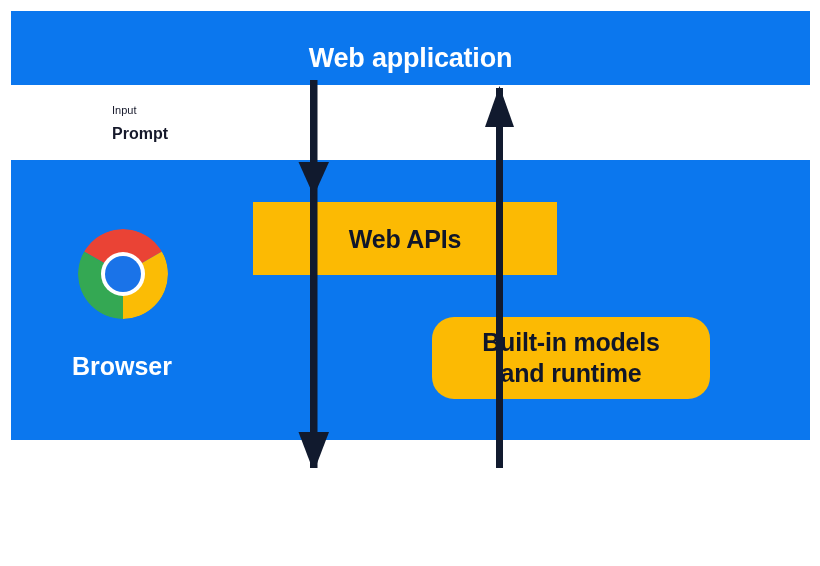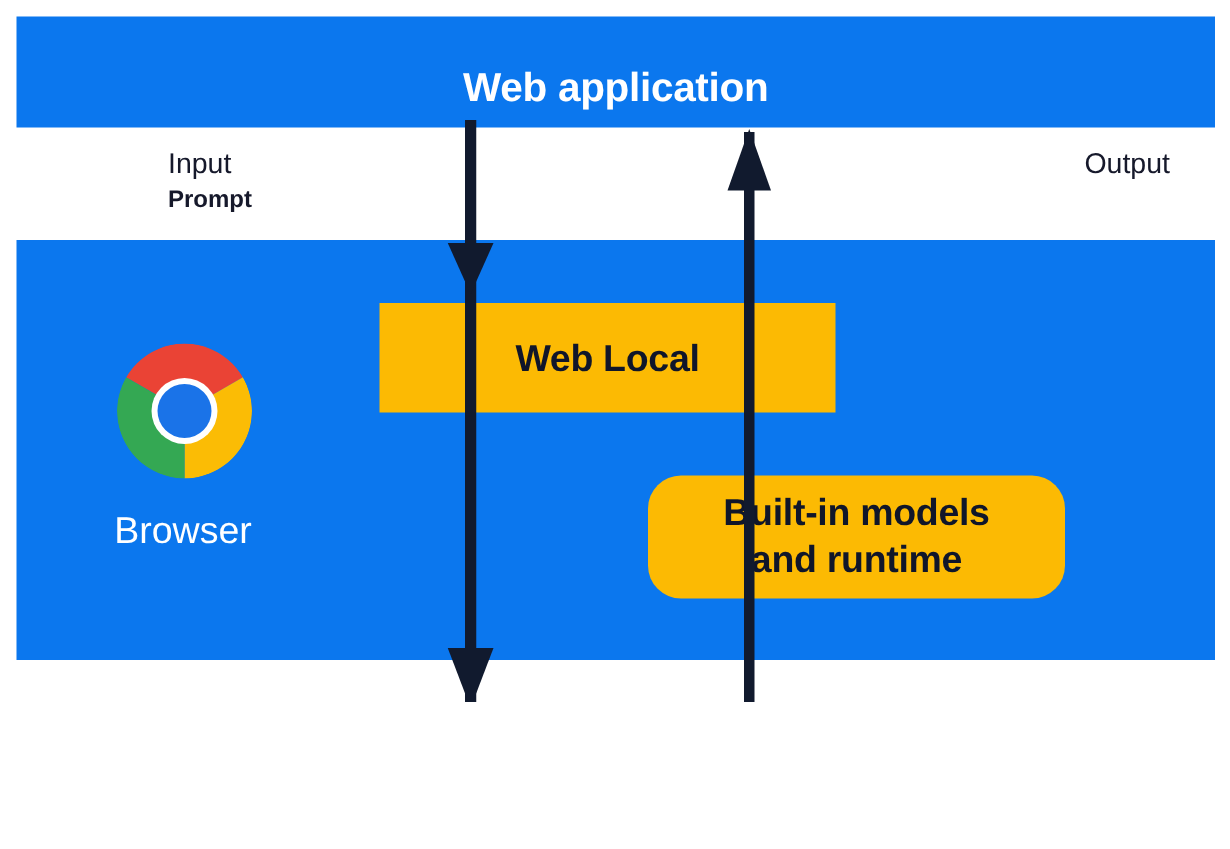--- a/index.html
+++ b/index.html
@@ -61,21 +61,21 @@
   }
 
   
   .flow-label {
     position: absolute;
     color: #111827;
     white-space: nowrap;
   }
   .flow-label .kind {
     display: block;
-    font-size: 19px;
+    font-size: 11px;
     line-height: 22px;
     font-weight: normal;
     color: #16192b;
   }
   .flow-label .value {
     display: block;
     font-size: 16px;
     line-height: 26px;
     font-weight: bold;
     color: #16192b;
@@ -109,26 +109,26 @@
   #chrome-logo {
     position: absolute;
     left: 78px;
     top: 229px;
     width: 90px;
     height: 90px;
   }
   #browser-label {
     position: absolute;
     left: 32px;
-    top: 339px;
+    top: 351px;
     width: 180px;
     text-align: center;
     color: #ffffff;
     font-size: 25px;
-    font-weight: normal;
+    font-weight: bold;
     line-height: 30px;
     white-space: nowrap;
   }
 
   
   .amber-box {
     position: absolute;
     background: #fcba03;
     display: flex;
     align-items: center;
@@ -169,21 +169,20 @@
   <div id="web-application-band" class="band">
     <div id="web-application-title" class="band-title">Web application</div>
   </div>
 
   <div id="input-flow-label" class="flow-label">
     <span class="kind">Input</span>
     <span class="value">Prompt</span>
   </div>
 
   <div id="output-flow-label" class="flow-label">
-    <span class="kind">Output</span>
   </div>
 
   <div id="browser-band" class="band"></div>
 
   <svg id="chrome-logo" viewBox="0 0 90 90">
     <defs>
       <clipPath id="clip-circle">
         <circle cx="45" cy="45" r="45"></circle>
       </clipPath>
     </defs>
@@ -197,21 +196,21 @@
       <path d="M45,45 L45,90 A45,45 0 0,1 6.03,22.5 Z" fill="#34a853"></path>
 
       <circle cx="45" cy="45" r="22" fill="#ffffff"></circle>
       <circle cx="45" cy="45" r="18" fill="#1a73e8"></circle>
     </g>
   </svg>
 
   <div id="browser-label">Browser</div>
 
   <div id="web-apis-box" class="amber-box">
-    <span>Web Local</span>
+    <span>Web APIs</span>
   </div>
 
   <div id="builtin-models-box" class="amber-box">
     <span>Built-in models</span>
     <span>and runtime</span>
   </div>
 
 
   <svg id="input-arrow" class="arrow-svg" width="36" height="396" viewBox="0 0 36 396">
     <rect x="14" y="0" width="7.5" height="396" fill="#111a2e"></rect>

